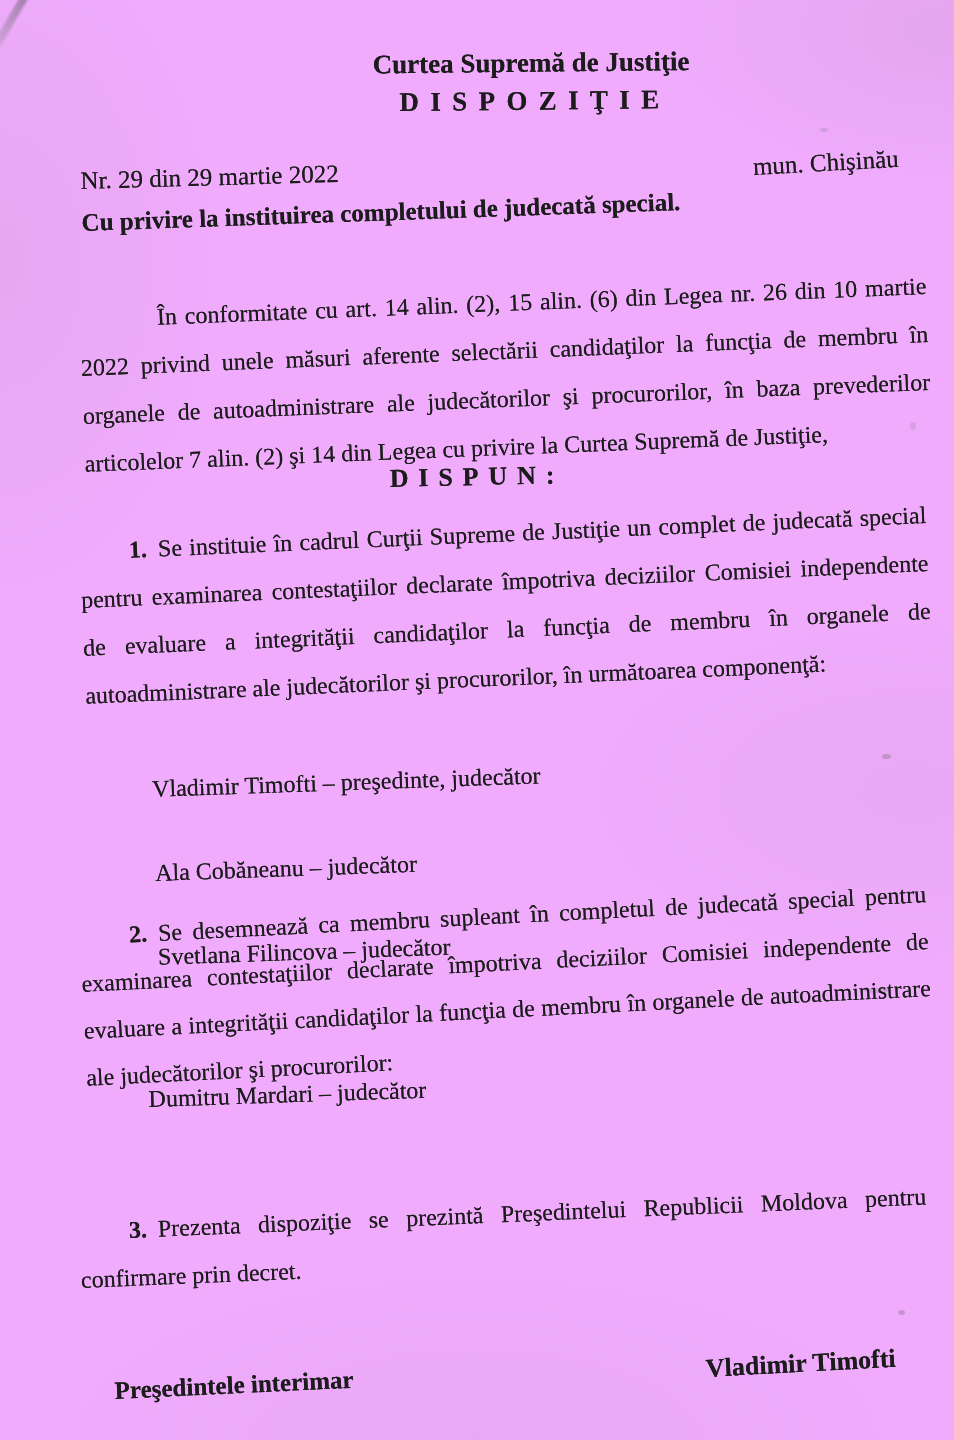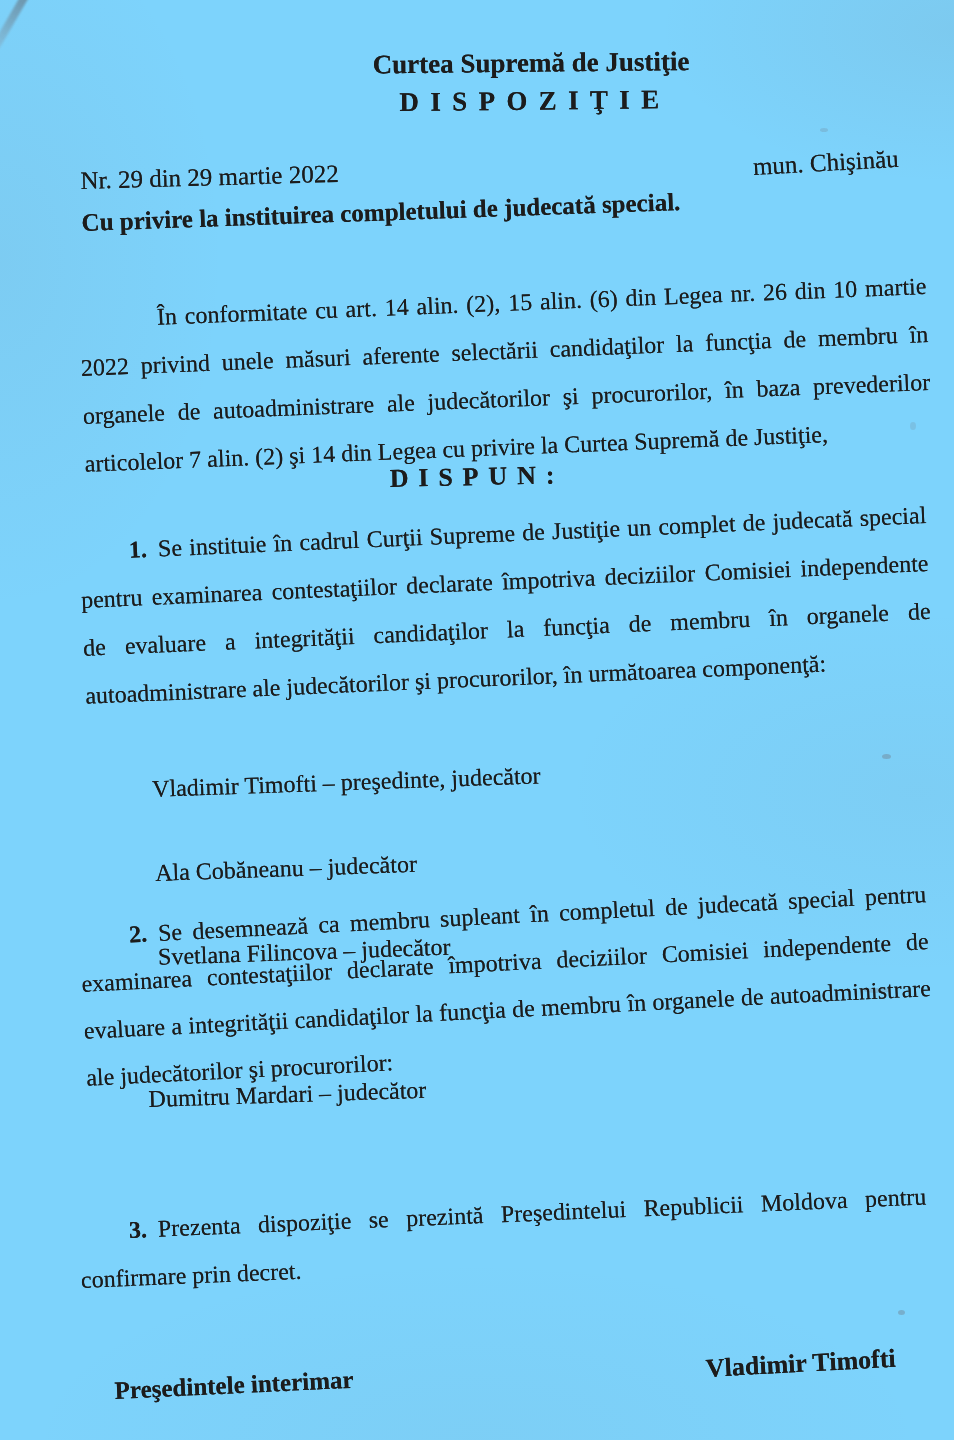--- a/index.html
+++ b/index.html
@@ -7,21 +7,21 @@
     padding: 0;
     width: 954px;
     height: 1440px;
     background: #f4f4f3;
     overflow: hidden;
   }
   .page {
     position: relative;
     width: 954px;
     height: 1440px;
-    background: #7dd3fc;
+    background: #f0abfc;
     color: #1c1c1c;
     font-family: "Liberation Serif", "DejaVu Serif", serif;
     overflow: hidden;
   }
   
   .page::before {
     content: "";
     position: absolute;
     inset: 0;
     pointer-events: none;

